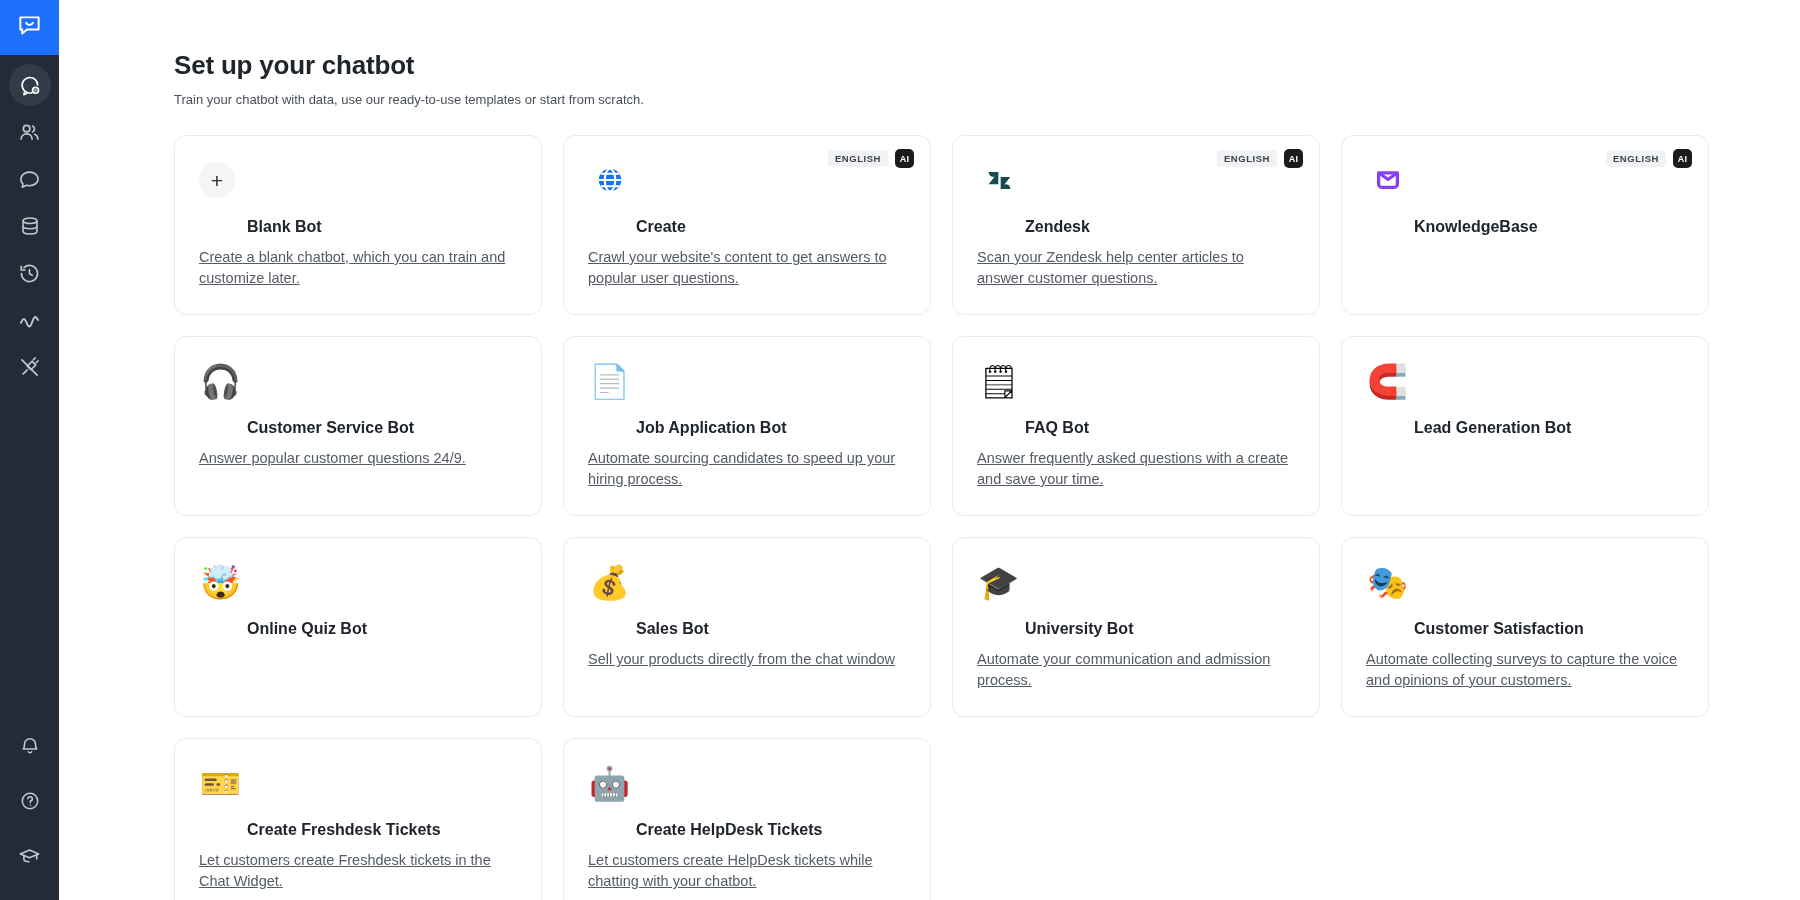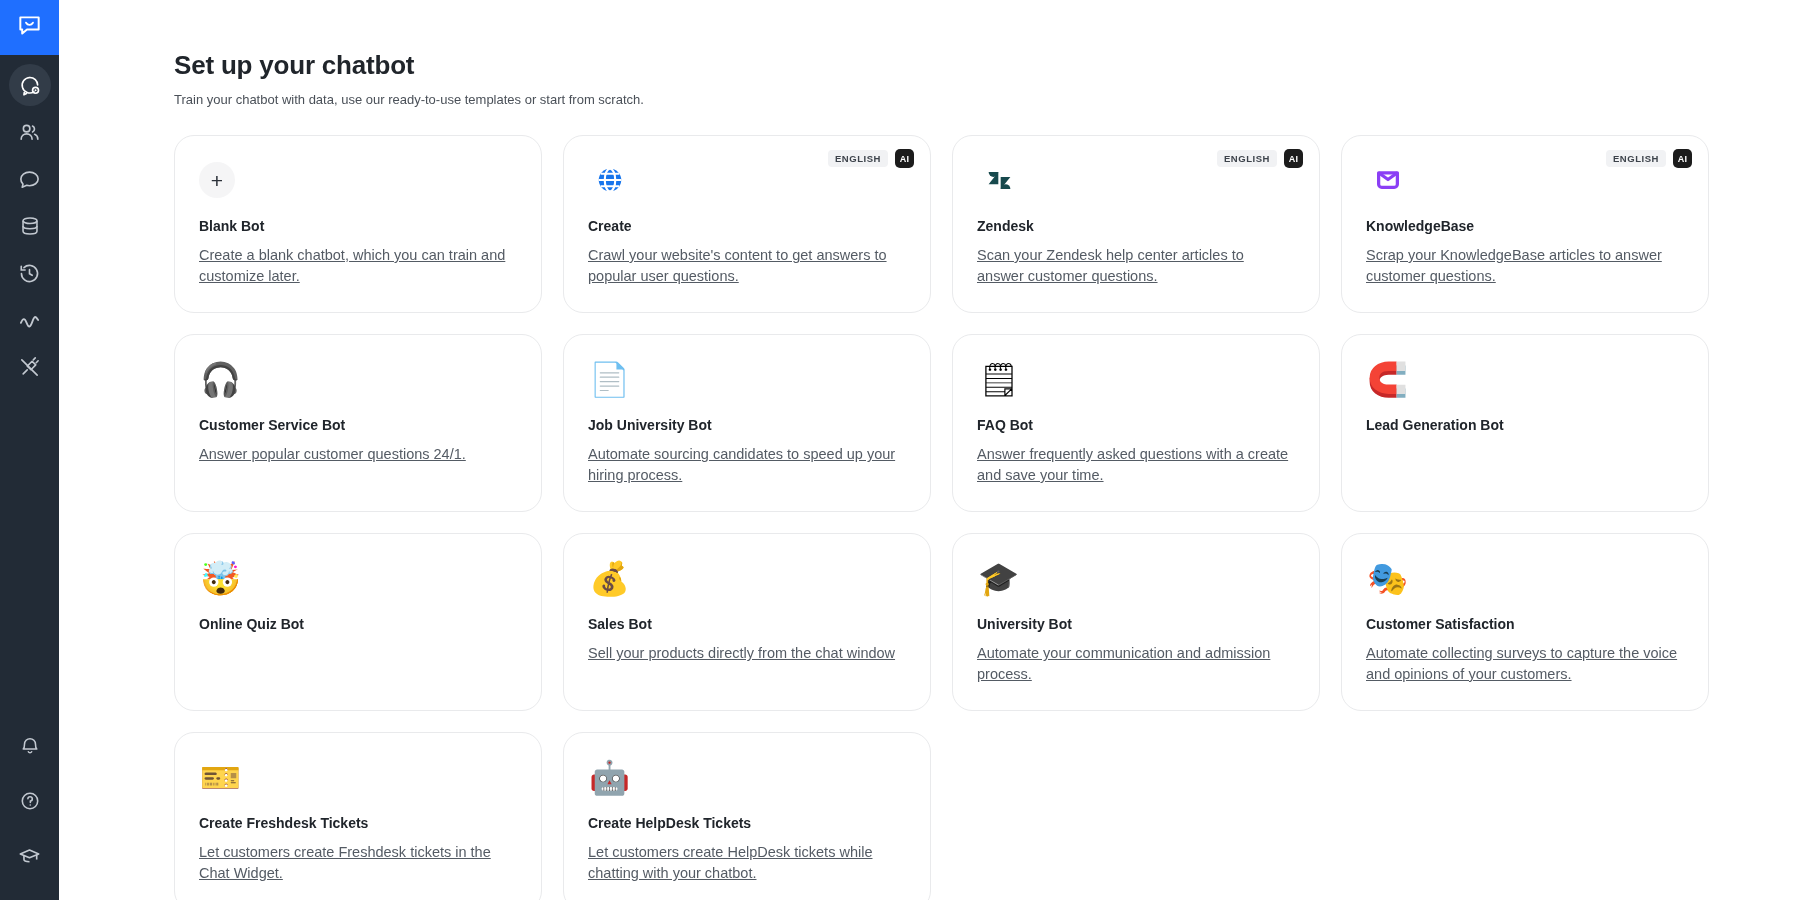--- a/index.html
+++ b/index.html
@@ -50,21 +50,21 @@
     grid-template-columns: repeat(4, 368px);
     column-gap: 21px;
     row-gap: 21px;
     width: 1560px;
   }
 
   .card {
     position: relative;
     background: #ffffff;
     border: 1px solid #e9eaec;
-    border-radius: 20px;
+    border-radius: 12px;
     padding: 22px 12px 26px 24px;
     min-height: 157px;
   }
   .card-badges {
     position: absolute; top: 13px; right: 16px;
     display: flex; align-items: center; gap: 7px;
   }
   .badge-lang {
     background: #f1f2f4; color: #3d434b;
     font-size: 9.5px; font-weight: bold; letter-spacing: .55px;
@@ -81,22 +81,23 @@
   .card-icon {
     width: 44px; height: 44px; margin-bottom: 16px;
     display: flex; align-items: center; justify-content: center;
   }
   .card-icon.plus {
     background: #f5f5f6; border-radius: 50%;
     width: 36px; height: 36px; margin: 4px 0 20px 0;
     color: #2b3038; font-size: 21px; font-weight: 300; line-height: 1;
   }
   .card-title {
-    font-size: 14px; font-weight: bold; color: #20252b;
+    font-size: 16px; font-weight: bold; color: #20252b;
     margin-bottom: 11px;
+    margin-left: 48px;
   }
   .card-desc { font-size: 14.5px; line-height: 1.42; color: #545b64; max-width: 315px; text-decoration: underline; }
 
   .emoji { font-size: 33px; line-height: 1; }
 </style>
 </head>
 <body>
 
 <div id="app">
 
@@ -251,34 +252,33 @@
             <span class="badge-lang">ENGLISH</span>
             <span class="badge-ai">AI</span>
           </div>
           <div class="card-icon">
             <svg width="30" height="30" viewBox="0 0 24 24" fill="none">
               <path d="M4.5 6.2h15v9.1a2.5 2.5 0 0 1-2.5 2.5H7a2.5 2.5 0 0 1-2.5-2.5z" stroke="#8b3ff5" stroke-width="2.6" stroke-linejoin="round"></path>
               <path d="M4.5 6.2L12 11.6l7.5-5.4" stroke="#8b3ff5" stroke-width="2.6" stroke-linejoin="round"></path>
             </svg>
           </div>
           <div class="card-title">KnowledgeBase</div>
-          <div class="card-desc">Scrap your KnowledgeBase articles to answer customer questions.</div>
         </div>
         <div class="card">
           <div class="card-icon">
             <span class="emoji">🎧</span>
           </div>
           <div class="card-title">Customer Service Bot</div>
-          <div class="card-desc">Answer popular customer questions 24/1.</div>
+          <div class="card-desc">Answer popular customer questions 24/9.</div>
         </div>
         <div class="card">
           <div class="card-icon">
             <span class="emoji">📄</span>
           </div>
-          <div class="card-title">Job University Bot</div>
+          <div class="card-title">Job Application Bot</div>
           <div class="card-desc">Automate sourcing candidates to speed up your hiring process.</div>
         </div>
         <div class="card">
           <div class="card-icon">
             <span class="emoji">🗒</span>
           </div>
           <div class="card-title">FAQ Bot</div>
           <div class="card-desc">Answer frequently asked questions with a create and save your time.</div>
         </div>
         <div class="card">

